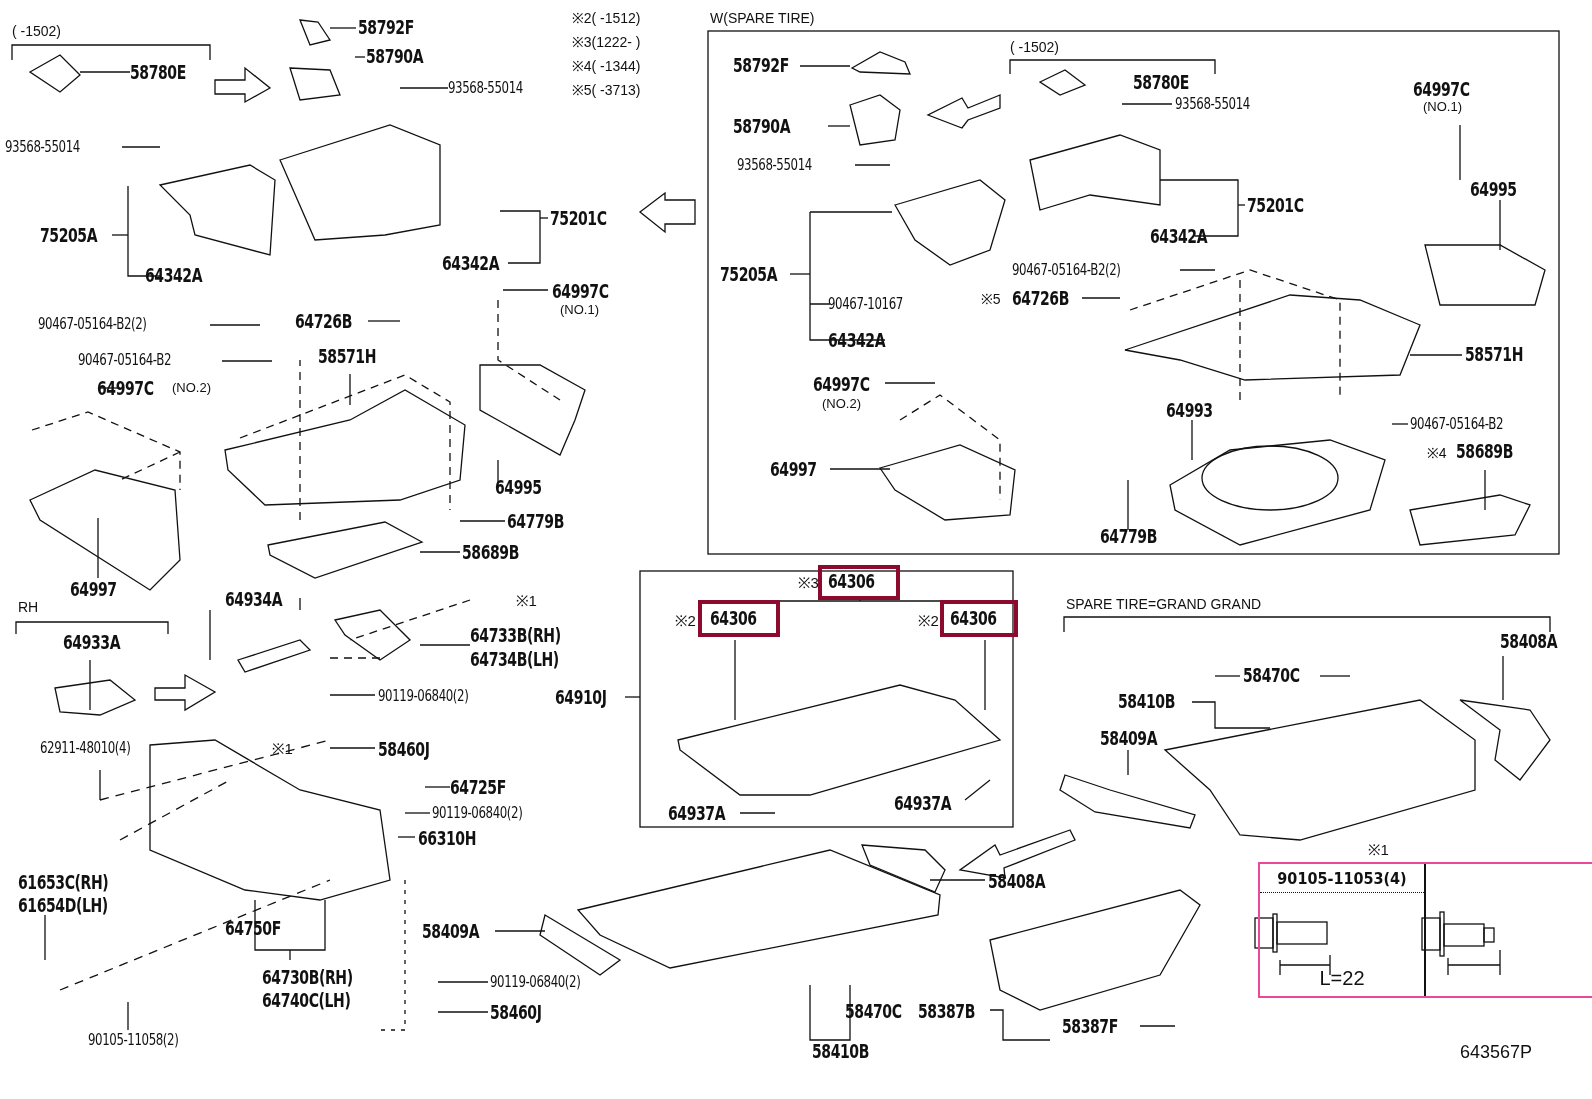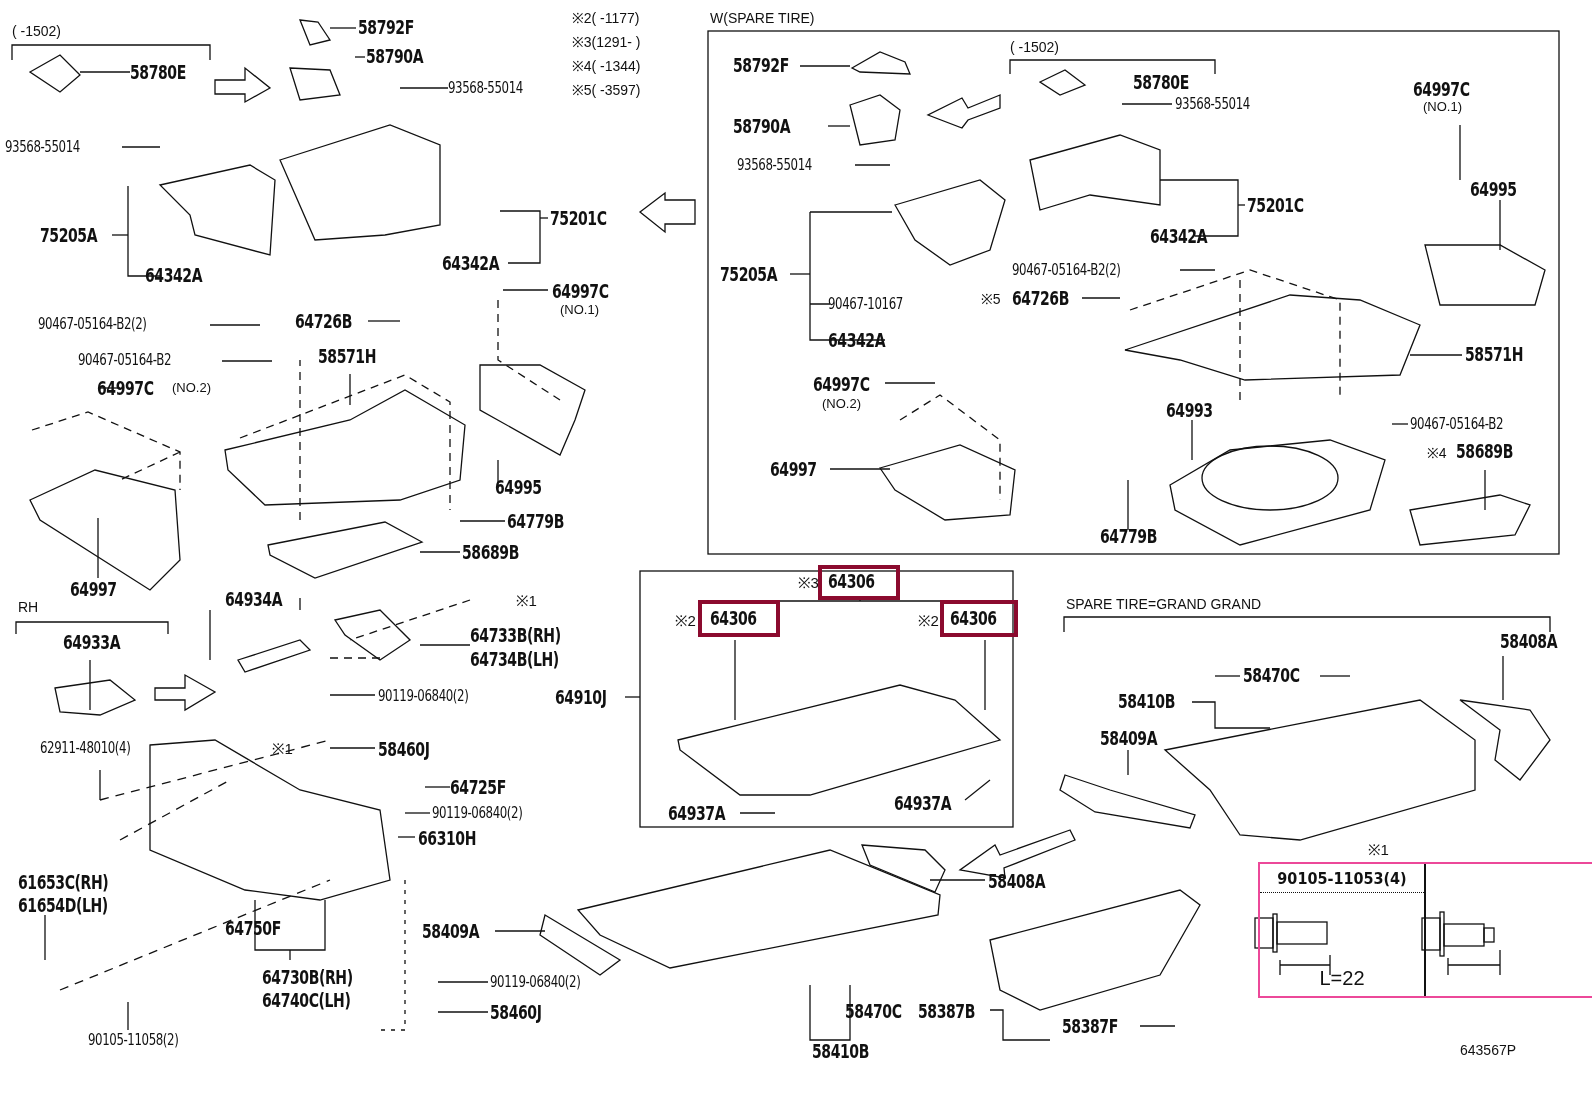--- a/index.html
+++ b/index.html
@@ -168,24 +168,24 @@
     <path d="M1280 965 H1330 M1280 960 V975 M1330 955 V975"></path>
     <rect x="1422" y="918" width="18" height="32"></rect>
       <rect x="1440" y="912" width="4" height="44"></rect>
     <rect x="1444" y="924" width="40" height="22"></rect>
       <rect x="1484" y="928" width="10" height="14"></rect>
     <path d="M1448 965 H1500 M1448 958 V975 M1500 950 V975"></path>
   </g>
 </svg>
 
 <div>
-  <div class="note" style="left:572px;top:11px"><span>※2</span><span>(      -1177)</span></div>
-  <div class="note" style="left:572px;top:35px"><span>※3</span><span>(1291-      )</span></div>
+  <div class="note" style="left:572px;top:11px"><span>※2</span><span>(      -1512)</span></div>
+  <div class="note" style="left:572px;top:35px"><span>※3</span><span>(1222-      )</span></div>
   <div class="note" style="left:572px;top:59px"><span>※4</span><span>(      -1344)</span></div>
-  <div class="note" style="left:572px;top:83px"><span>※5</span><span>(      -3597)</span></div>
+  <div class="note" style="left:572px;top:83px"><span>※5</span><span>(      -3713)</span></div>
 </div>
 <div class="note" style="left:710px;top:11px">W(SPARE TIRE)</div>
 <div class="note" style="left:12px;top:24px">(      -1502)</div>
 <div class="note" style="left:1010px;top:40px">(      -1502)</div>
 <div class="note" style="left:1066px;top:597px">SPARE TIRE=GRAND GRAND</div>
 <div class="note" style="left:18px;top:600px">RH</div>
 
 <div class="lbl" style="left:358px;top:18px">58792F</div>
 <div class="lbl" style="left:366px;top:47px">58790A</div>
 <div class="lbl" style="left:130px;top:63px">58780E</div>
@@ -282,13 +282,13 @@
 <div class="lbl" style="left:1100px;top:729px">58409A</div>
 
 <div class="note" style="left:1368px;top:842px;font-size:15px">※1</div>
 <div class="table-fast">
   <div class="col" style="left:0;width:164px;border-right:2px solid #111">
     <div class="hdr"><span>90105-11053(4)</span></div>
     <div class="len">L=22</div>
   </div>
 </div>
 
-<div class="note" style="left:1460px;top:1043px;font-size:14px">643567P</div>
+<div class="note" style="left:1460px;top:1043px;font-size:18px">643567P</div>
 
 </body></html>

